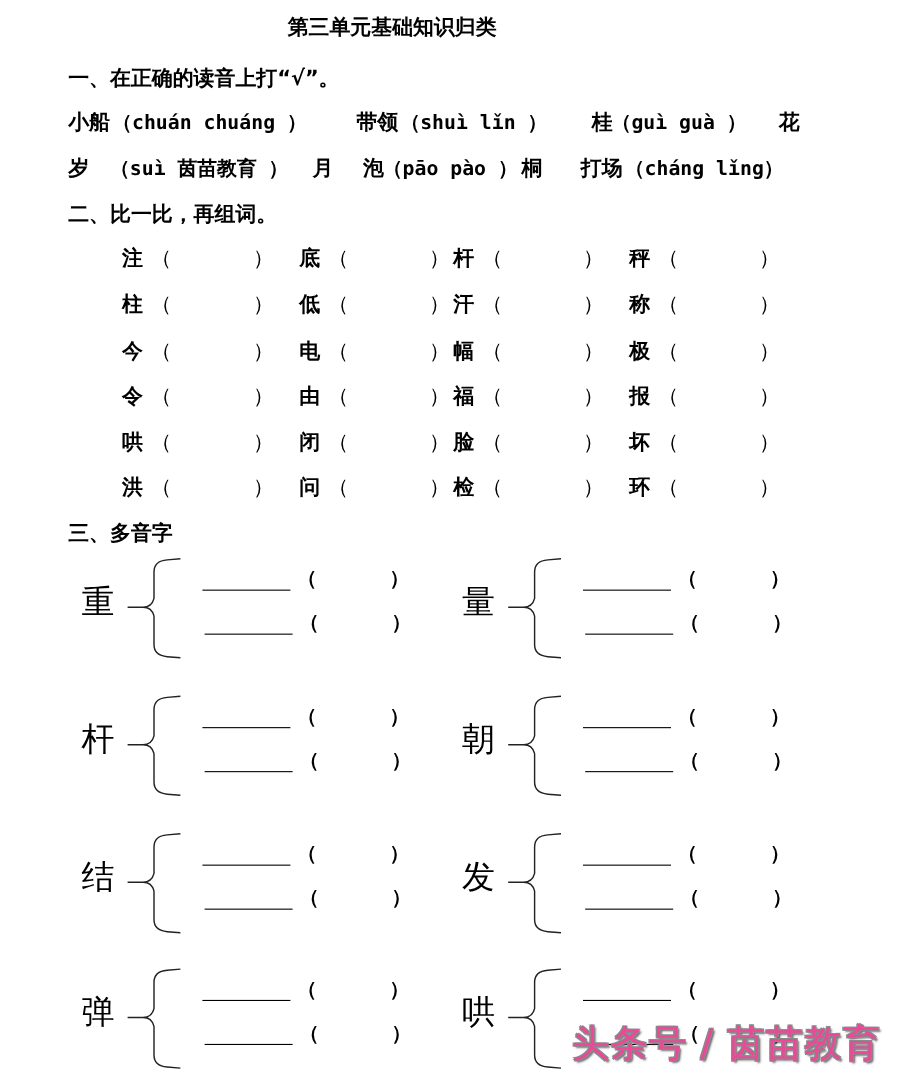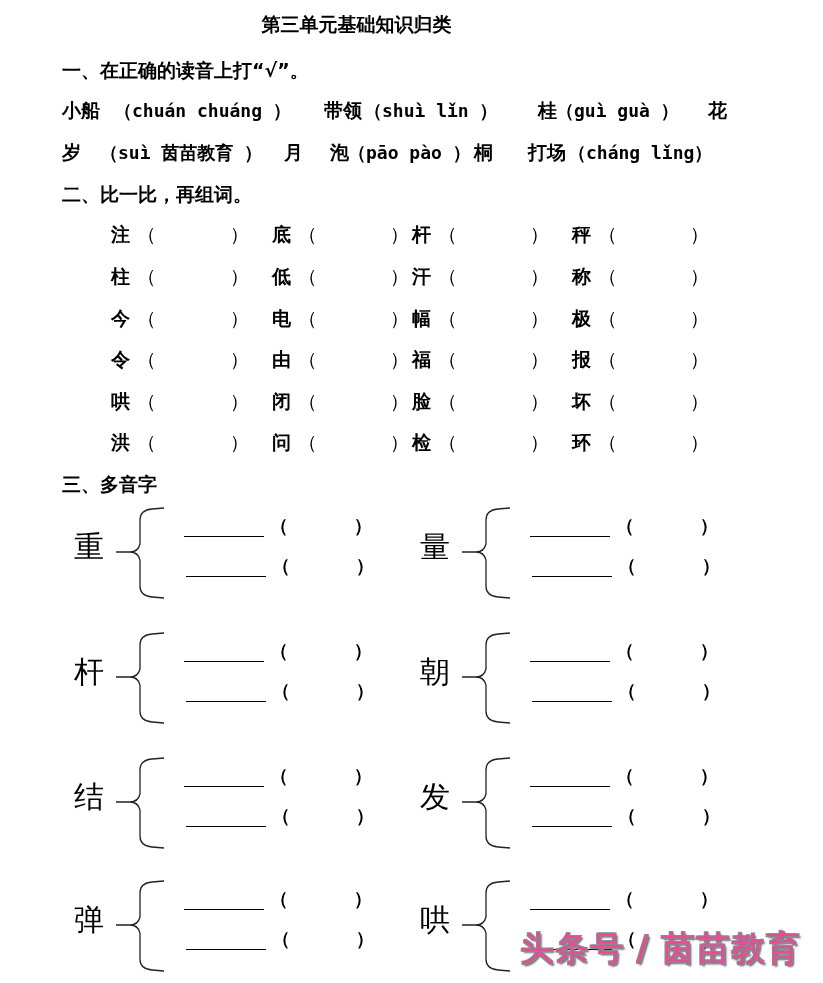--- a/index.html
+++ b/index.html
@@ -51,21 +51,21 @@
   </style>
 </head>
 <body>
 
 <div class="abs title">第三单元基础知识归类</div>
 
 <div class="abs section-heading" style="top:58px;">一、在正确的读音上打“√”。</div>
 
 <div class="abs pinyin-row" style="top:98px;">
   <span style="position:absolute;left:0;">小船</span>
-  <span class="py" style="position:absolute;left:52px;top:1px;">（chuán   chuáng ）</span>
+  <span class="py" style="position:absolute;left:40px;top:1px;">（chuán   chuáng ）</span>
   <span style="position:absolute;left:262px;">带领</span>
   <span class="py" style="position:absolute;left:302px;top:1px;">（shuì   lǐn ）</span>
   <span style="position:absolute;left:476px;">桂</span>
   <span class="py" style="position:absolute;left:494px;top:1px;">（guì   guà ）</span>
   <span style="position:absolute;left:646px;">花</span>
 </div>
 
 <div class="abs pinyin-row" style="top:140px;">
   <span style="position:absolute;left:0;">岁</span>
   <span class="py" style="position:absolute;left:38px;top:1px;">（suì    茵苗教育 ）</span>

